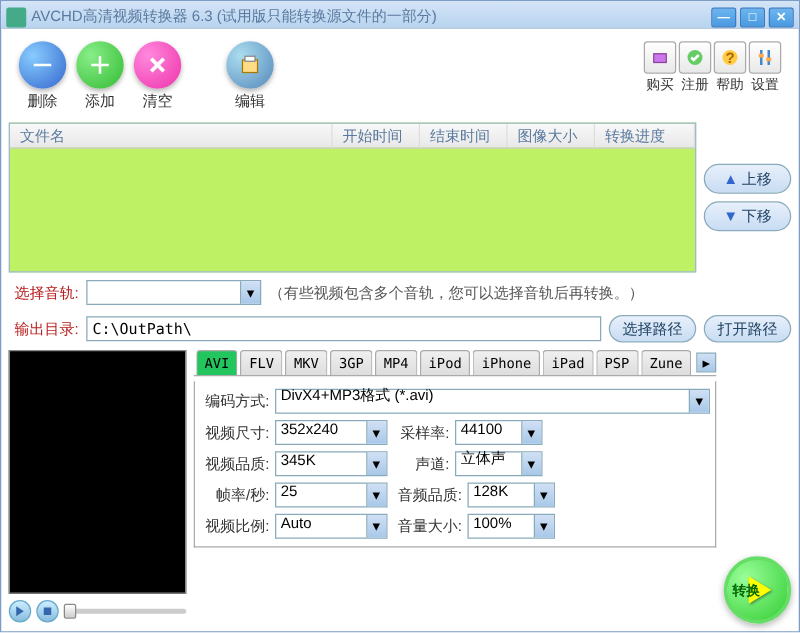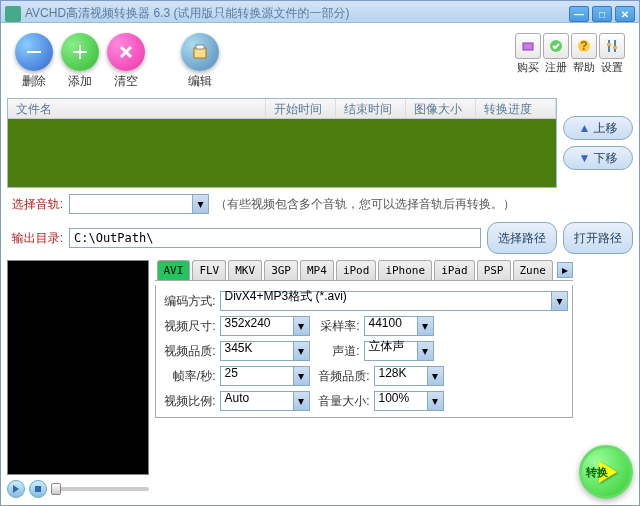--- a/index.html
+++ b/index.html
@@ -19,33 +19,33 @@
 .tool-icon.pink{background:radial-gradient(circle at 30% 30%,#f8d,#e3a)}
 .tool-icon.folder{background:radial-gradient(circle at 30% 30%,#ade,#58b);position:relative}
 .tool-icon svg{width:20px;height:20px}
 .tool-label{font-size:12px;color:#333}
 .tool-spacer{flex:1}
 .small-btns{display:flex;gap:2px}
 .small-btn{display:flex;flex-direction:column;align-items:center;gap:1px}
 .small-icon{width:26px;height:26px;border:1px solid #aaa;border-radius:3px;background:linear-gradient(#fff,#e8e8e8);display:flex;align-items:center;justify-content:center}
 .small-label{font-size:11px;color:#333}
 .list-area{display:flex;gap:6px}
-.list-table{flex:1;border:1px solid #a0b8d8;background:#4d7c0f;height:90px;overflow:hidden}
+.list-table{flex:1;border:1px solid #a0b8d8;background:#bef264;height:120px;overflow:hidden}
 .list-header{display:flex;background:linear-gradient(#f8f8f8,#e8e8e8);border-bottom:1px solid #ccc;height:20px}
 .list-col{padding:2px 8px;border-right:1px solid #ddd;color:#5a7a9f;font-size:12px}
 .list-side{display:flex;flex-direction:column;gap:6px;justify-content:center;width:70px}
 .side-btn{height:24px;background:linear-gradient(#e8f0fb,#c8dcf3);border:1px solid #8ab;border-radius:12px;display:flex;align-items:center;justify-content:center;gap:3px;color:#246;cursor:pointer}
 .row{display:flex;align-items:center;gap:6px;padding:2px 0}
 .row-label{width:56px;text-align:right;color:#b91c1c}
 .combo,.text-input{height:20px;border:1px solid #8ab;background:#fff;padding:0 4px;display:flex;align-items:center;position:relative}
 .combo{width:140px}
 .combo-arrow{position:absolute;right:0;top:0;width:16px;height:100%;background:linear-gradient(#d0e0f5,#a8c8e8);border-left:1px solid #8ab;display:flex;align-items:center;justify-content:center}
 .text-input{flex:1}
 .hint{color:#555;font-size:12px}
-.pill-btn{height:32px;padding:0 10px;background:linear-gradient(#e8f0fb,#c8dcf3);border:1px solid #8ab;border-radius:11px;display:flex;align-items:center;color:#246;cursor:pointer}
+.pill-btn{height:22px;padding:0 10px;background:linear-gradient(#e8f0fb,#c8dcf3);border:1px solid #8ab;border-radius:11px;display:flex;align-items:center;color:#246;cursor:pointer}
 .bottom{display:flex;gap:6px;flex:1}
 .preview{width:200px;display:flex;flex-direction:column;gap:4px}
 .preview-screen{flex:1;background:#000;border:1px solid #888}
 .preview-ctrl{display:flex;align-items:center;gap:4px;height:20px}
 .play-btn{width:18px;height:18px;border-radius:50%;background:linear-gradient(#cef,#8bd);border:1px solid #6ac;display:flex;align-items:center;justify-content:center}
 .slider{flex:1;height:4px;background:#ccc;border-radius:2px;position:relative}
 .slider-thumb{position:absolute;left:0;top:-4px;width:10px;height:12px;background:linear-gradient(#fff,#ccc);border:1px solid #888;border-radius:2px}
 .settings{flex:1;display:flex;flex-direction:column;gap:4px}
 .tabs{display:flex;gap:2px;border-bottom:1px solid #aaa;padding-left:2px}
 .tab{padding:3px 6px;background:linear-gradient(#f0f0f0,#ddd);border:1px solid #aaa;border-bottom:none;border-radius:3px 3px 0 0;font-family:monospace;font-size:11px;cursor:pointer}

